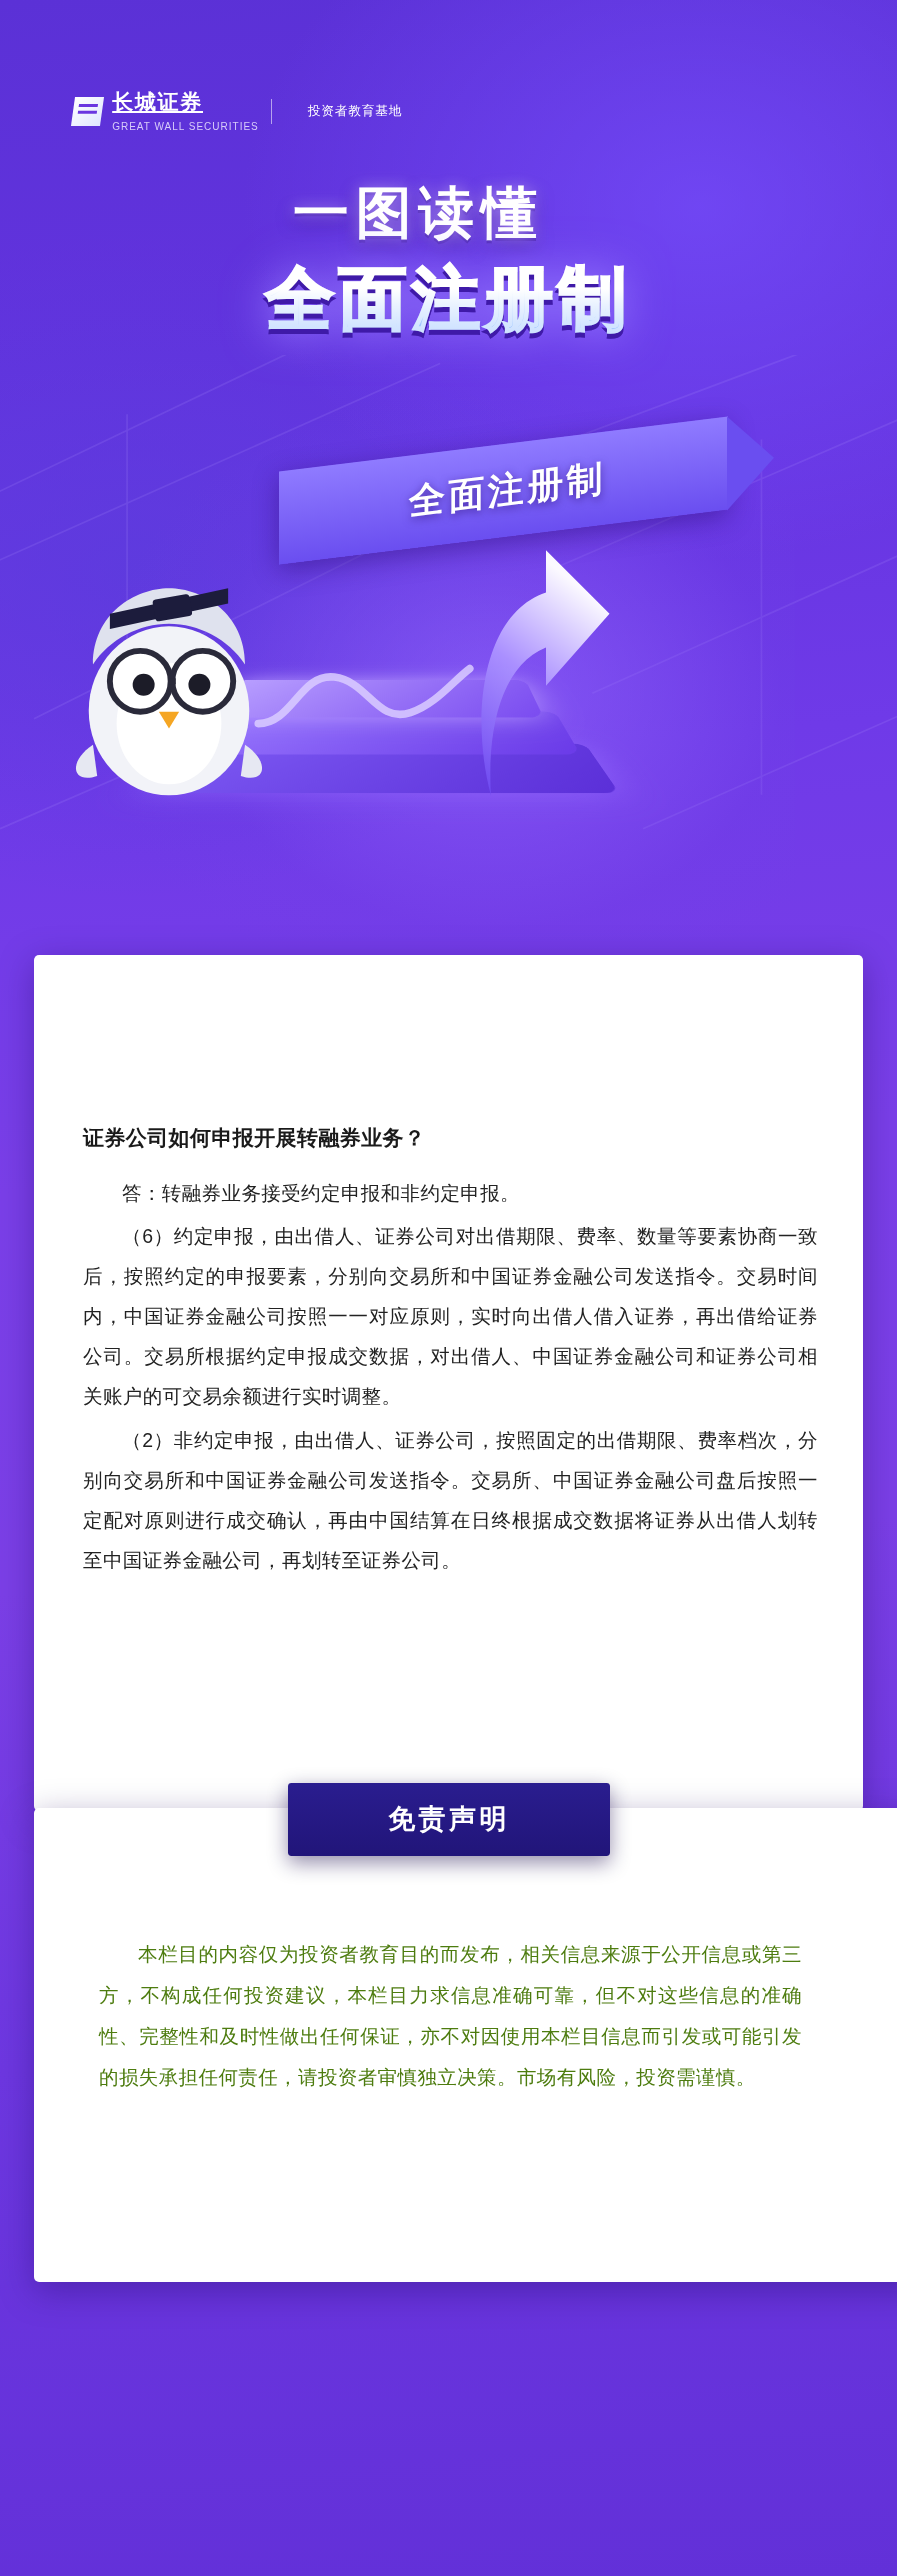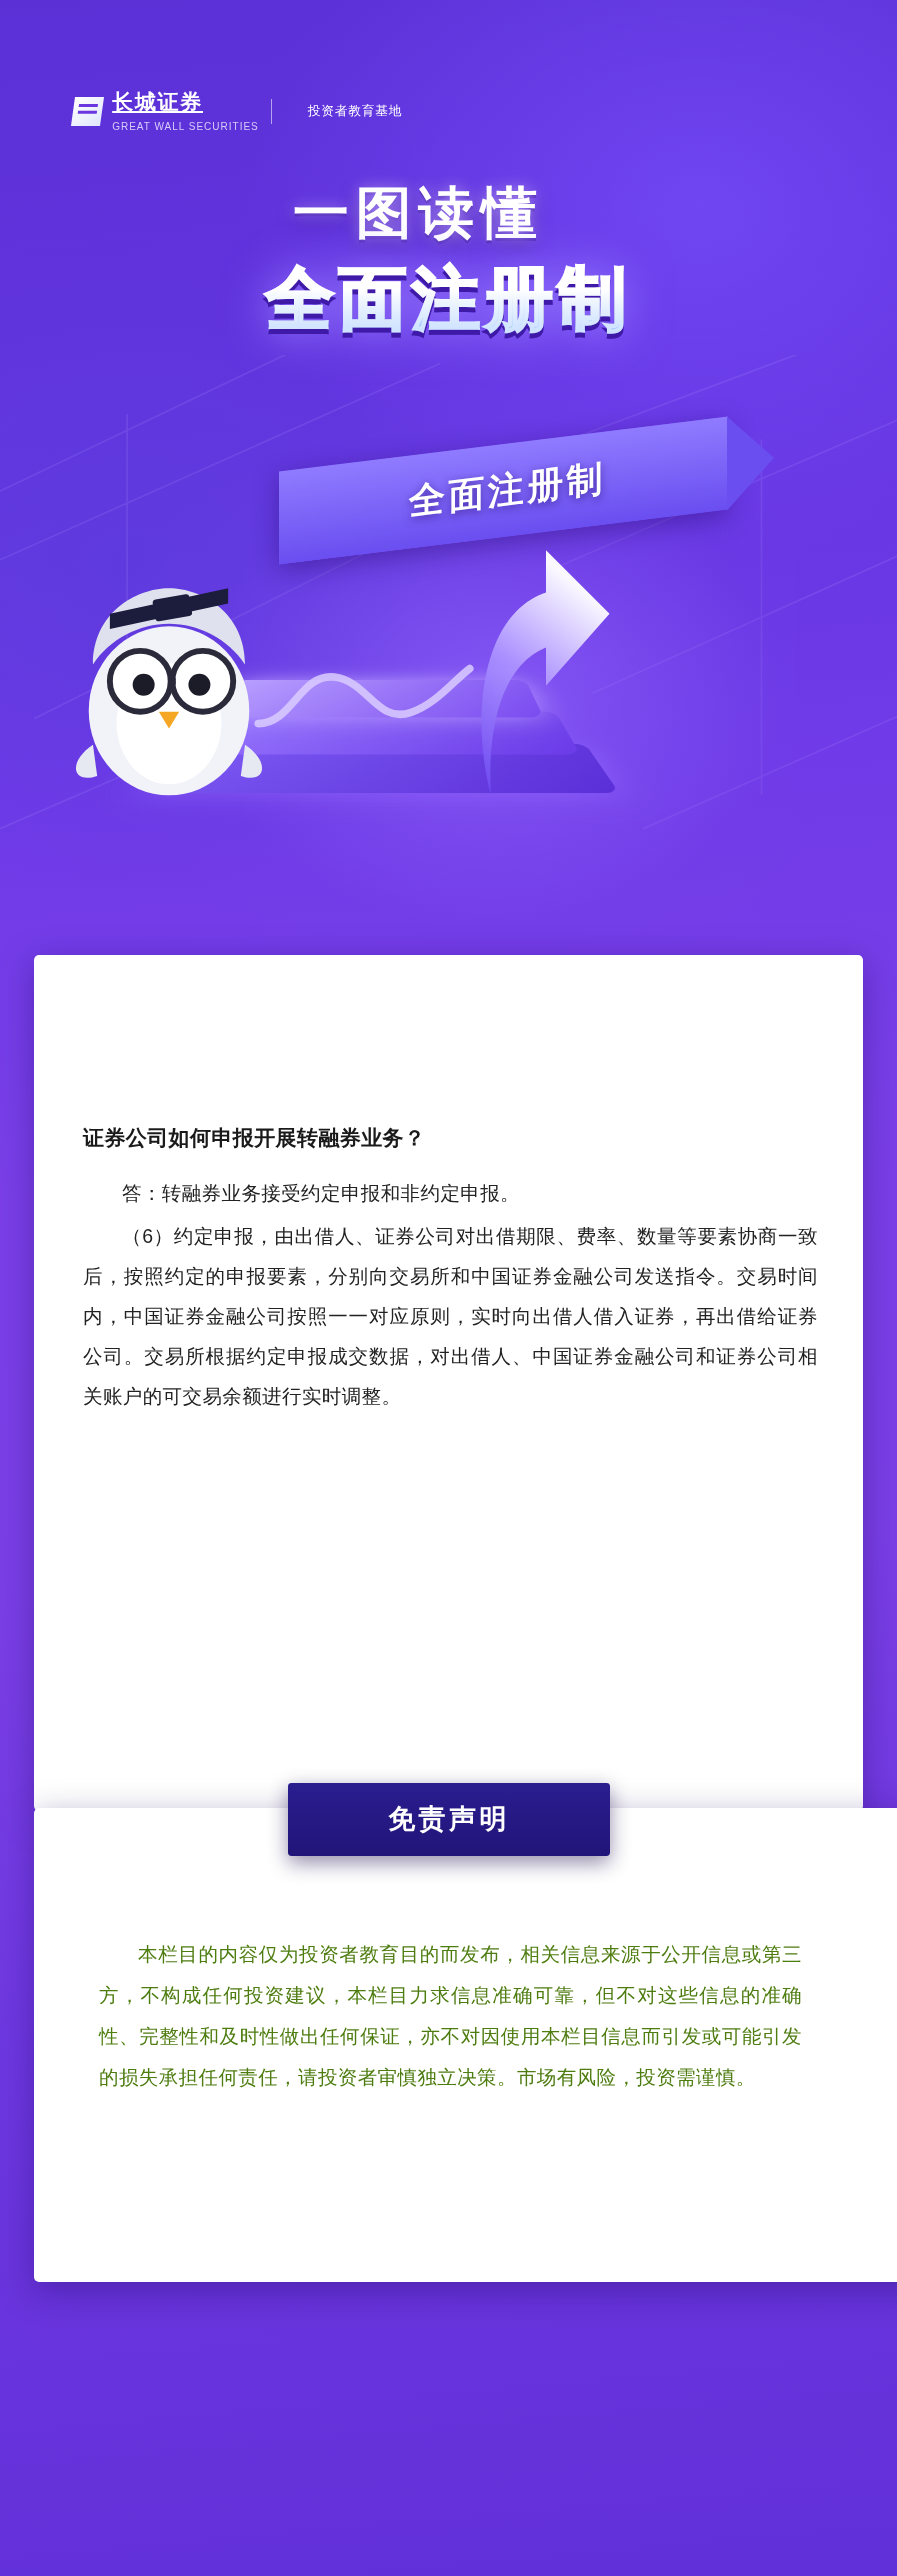--- a/index.html
+++ b/index.html
@@ -390,20 +390,21 @@
       <path d="M40 215 C 10 235, 15 262, 45 252" fill="#e6e8f2"></path>
       <path d="M220 215 C 250 235, 245 262, 215 252" fill="#e6e8f2"></path>
     </svg>
   </div>
 
   <div class="card card-qa">
     <div class="qa-question">证券公司如何申报开展转融券业务？</div>
     <div class="qa-body">
       <p>答：转融券业务接受约定申报和非约定申报。</p>
       <p>（6）约定申报，由出借人、证券公司对出借期限、费率、数量等要素协商一致后，按照约定的申报要素，分别向交易所和中国证券金融公司发送指令。交易时间内，中国证券金融公司按照一一对应原则，实时向出借人借入证券，再出借给证券公司。交易所根据约定申报成交数据，对出借人、中国证券金融公司和证券公司相关账户的可交易余额进行实时调整。</p>
+      <p>（2）非约定申报，由出借人、证券公司，按照固定的出借期限、费率档次，分别向交易所和中国证券金融公司发送指令。交易所、中国证券金融公司盘后按照一定配对原则进行成交确认，再由中国结算在日终根据成交数据将证券从出借人划转至中国证券金融公司，再划转至证券公司。</p>
     </div>
   </div>
 
   <div class="card card-dis">
     <div class="banner banner-dis">
       <span class="banner-text">免责声明</span>
     </div>
     <div class="dis-body">
       <p>本栏目的内容仅为投资者教育目的而发布，相关信息来源于公开信息或第三方，不构成任何投资建议，本栏目力求信息准确可靠，但不对这些信息的准确性、完整性和及时性做出任何保证，亦不对因使用本栏目信息而引发或可能引发的损失承担任何责任，请投资者审慎独立决策。市场有风险，投资需谨慎。</p>
     </div>

